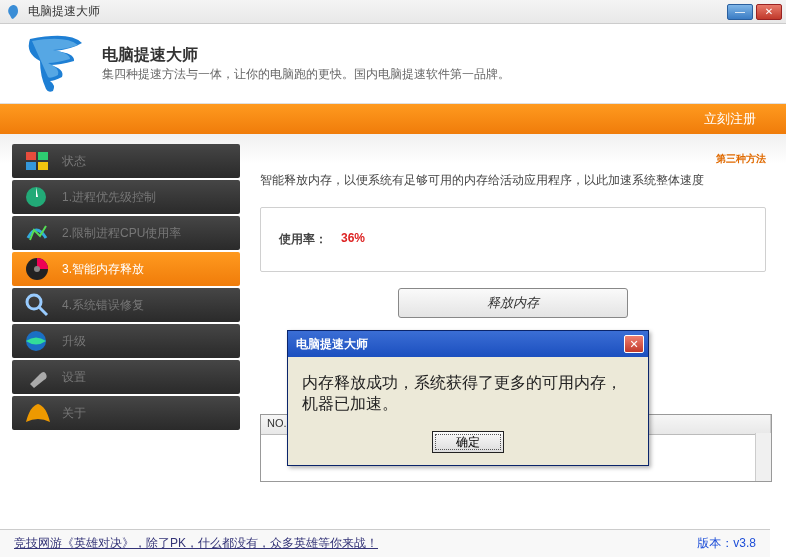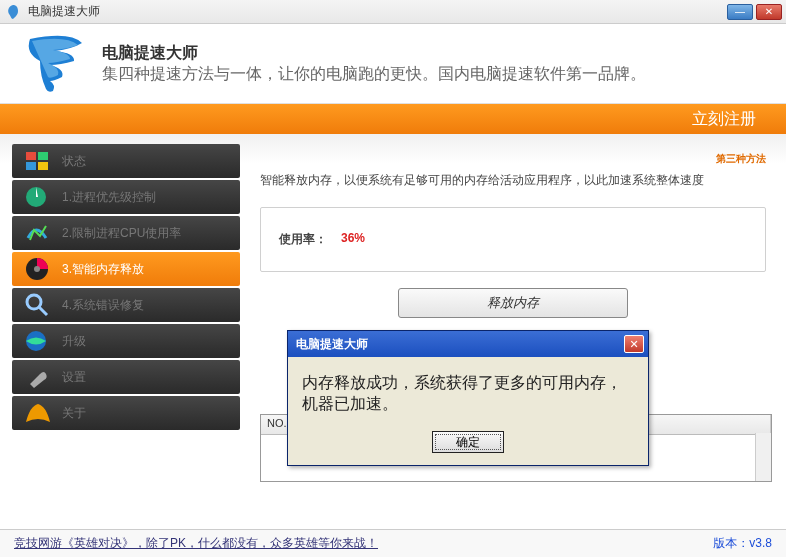--- a/index.html
+++ b/index.html
@@ -10,24 +10,24 @@
 .titlebar .logo svg { width:18px; height:18px; }
 .titlebar .title { font-size: 12px; color: #333; }
 .titlebar .winbtns { margin-left: auto; display: flex; gap: 3px; }
 .winbtn { width: 26px; height: 16px; border-radius: 2px; display:flex; align-items:center; justify-content:center; font-size:10px; color:#fff; cursor:pointer; }
 .winbtn.min { background: linear-gradient(#7fb6e8,#3a7cc4); border:1px solid #2a5f9e; }
 .winbtn.close { background: linear-gradient(#e87a6a,#c0392b); border:1px solid #922; }
 
 .header { height: 80px; background: #fff; display: flex; align-items: center; padding-left: 20px; border-bottom: 1px solid #e0e0e0; }
 .tornado { width: 70px; height: 66px; margin-right: 12px; }
 .header-text .app-title { font-size: 16px; font-weight: bold; color: #333; }
-.header-text .slogan { font-size: 16px; color: #666; margin-top: 0; }
+.header-text .slogan { font-size: 12px; color: #666; margin-top: 0; }
 
 .orange-bar { height: 30px; background: linear-gradient(#ff9a1f,#f07c0a); display:flex; align-items:center; justify-content:flex-end; padding-right: 30px; }
-.orange-bar .register { font-size: 16px; color: #fff; cursor:pointer; }
+.orange-bar .register { font-size: 13px; color: #fff; cursor:pointer; }
 
 .body-area { display:flex; height: 378px; background: linear-gradient(#f0f0f0,#fff 30px); }
 .sidebar { width: 240px; padding-top: 10px; padding-left: 12px; }
 .side-item { height: 34px; display:flex; align-items:center; padding-left: 50px; font-size: 12px; color: #777; position:relative; background: linear-gradient(#464646,#2a2a2a); margin-bottom: 2px; border-radius: 2px; cursor:pointer; }
 .side-item.active { background: linear-gradient(#ff9a1f,#f07c0a); color: #fff; }
 .side-item .icn { position:absolute; left:8px; top:0; width:38px; height:34px; }
 
 .content { flex:1; padding: 18px 20px 0 20px; position: relative; }
 .method-title { font-size: 10px; font-weight: bold; color: #e06a00; margin-bottom: 6px; text-align: right; }
 .method-desc { font-size: 12px; color: #444; margin-bottom: 18px; }
@@ -42,21 +42,21 @@
 .scroll-stub { position:absolute; right:0; top:18px; bottom:0; width:16px; background:#f0f0f0; border-left:1px solid #ccc;}
 
 .dialog { position:absolute; left: 287px; top: 330px; width: 362px; background:#ece9d8; border:1px solid #0a246a; box-shadow: 2px 2px 4px rgba(0,0,0,.3); z-index: 50; }
 .dialog-title { height: 26px; background: linear-gradient(#3b6ed5,#1b4fbf); display:flex; align-items:center; padding:0 4px; }
 .dialog-title span { color:#fff; font-size:12px; font-weight:bold; margin-left:4px; }
 .dialog-close { margin-left:auto; width:20px; height:18px; background: linear-gradient(#f08070,#c0392b); border:1px solid #fff; color:#fff; font-size:11px; display:flex;align-items:center;justify-content:center; cursor:pointer; border-radius:2px;}
 .dialog-body { padding: 16px 14px 12px; text-align:center; }
 .dialog-body .msg { font-size:16px; color:#222; text-align:left; margin-bottom:16px; }
 .dialog-ok { width:72px; height:22px; border:1px solid #222; background: linear-gradient(#fafafa,#ddd); font-size:12px; cursor:pointer; outline:1px dotted #555; outline-offset:-4px; }
 
-.footer { position:absolute; bottom:0; left:0; right:0; height: 28px; border-top:1px solid #ccc; padding: 0 14px; display:flex; align-items:center; font-size:12px; color:#337; background:#f8f8f8;}
+.footer { position:absolute; bottom:0; left:0; right:16px; height: 28px; border-top:1px solid #ccc; padding: 0 14px; display:flex; align-items:center; font-size:12px; color:#337; background:#f8f8f8;}
 .footer .ad { text-decoration: underline; cursor:pointer; }
 .footer .ver { margin-left:auto; color:#1d4ed8; }
 </style>
 </head>
 <body>
 
 <div class="titlebar">
   <span class="logo">
     <svg viewBox="0 0 18 18">
         <path d="M9 2 C5 3 3 7 5 11 C7 13 7 16 9 16 C11 14 14 12 14 8 C14 4 12 2 9 2 Z" fill="#3a8dd6"></path>

